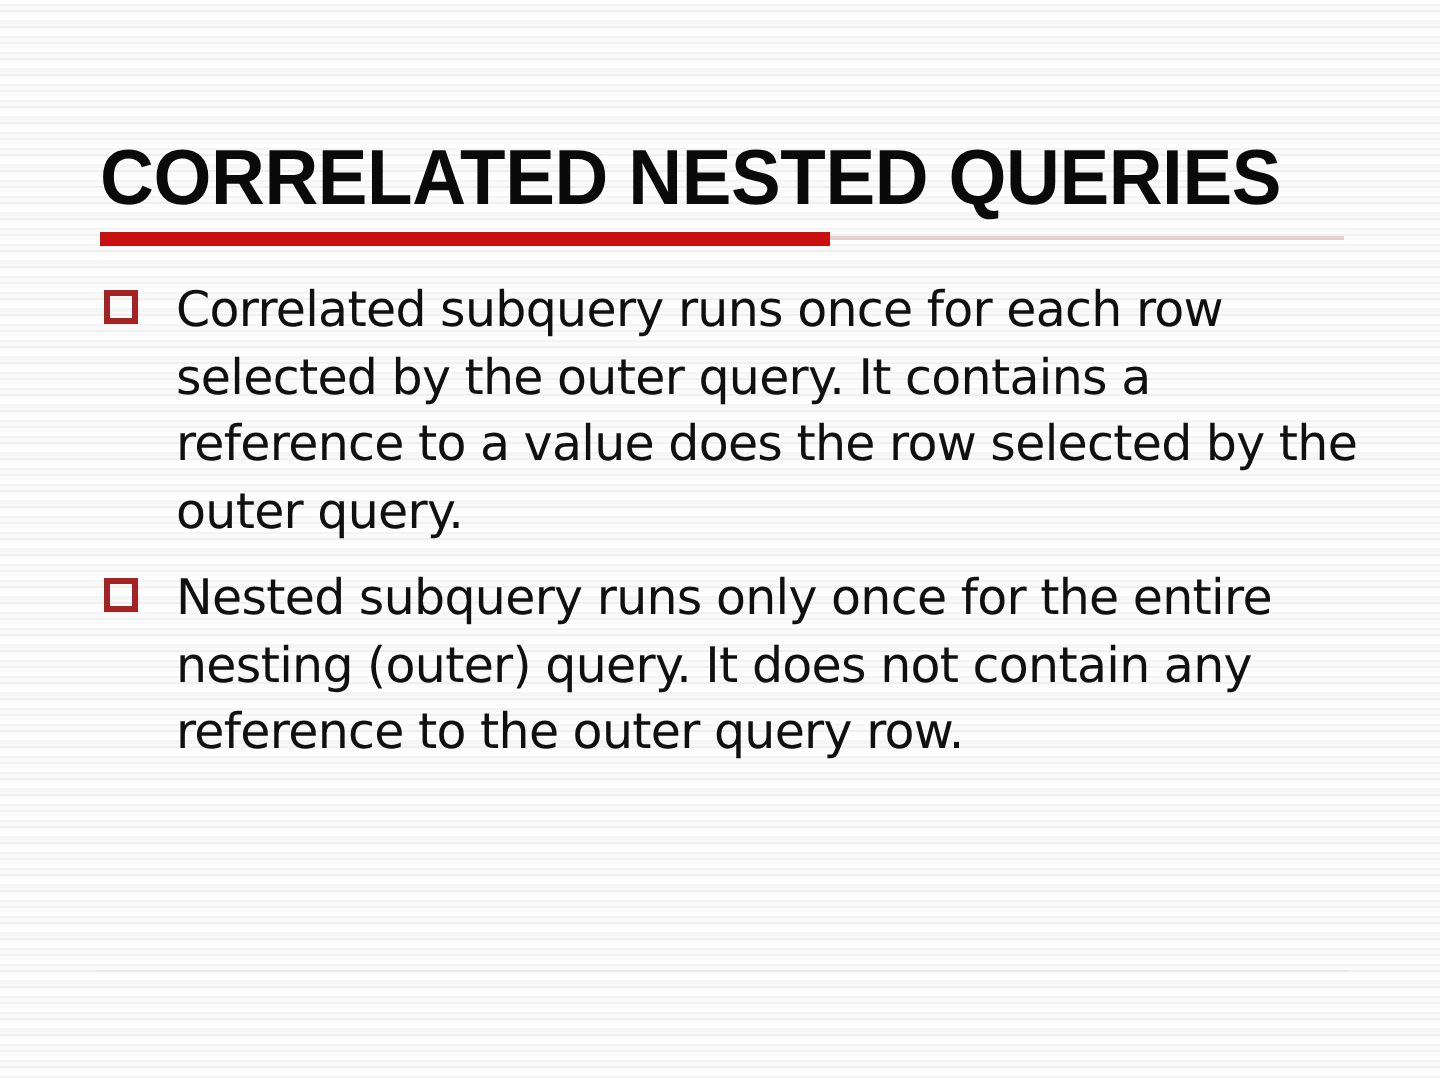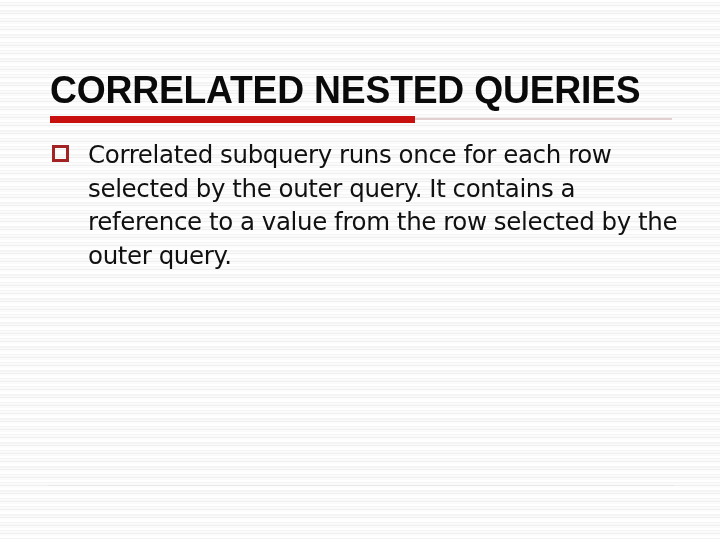--- a/index.html
+++ b/index.html
@@ -163,21 +163,25 @@
 
   <div class="divider">
     <div class="divider-thin"></div>
     <div class="divider-thick"></div>
   </div>
 
   <div class="bullets">
 
     <div class="bullet">
       <span class="bullet-marker"></span>
-      <span class="bullet-text"><b>Correlated</b><span> subquery runs once for each row selected by the outer query. It contains a reference to a value from the row selected by the outer query.</span></span>
+      <span class="bullet-text"><b>Correlated</b><span> subquery runs once for each row selected by the outer query. It contains a reference to a value does the row selected by the outer query.</span></span>
     </div>
 
+    <div class="bullet">
+      <span class="bullet-marker"></span>
+      <span class="bullet-text"><b>Nested</b><span> subquery runs only once for the entire nesting (outer) query. It does not contain any reference to the outer query row.</span></span>
+    </div>
 
   </div>
 
   <div class="footer-rule"></div>
 
 </div>
 
 </body></html>

